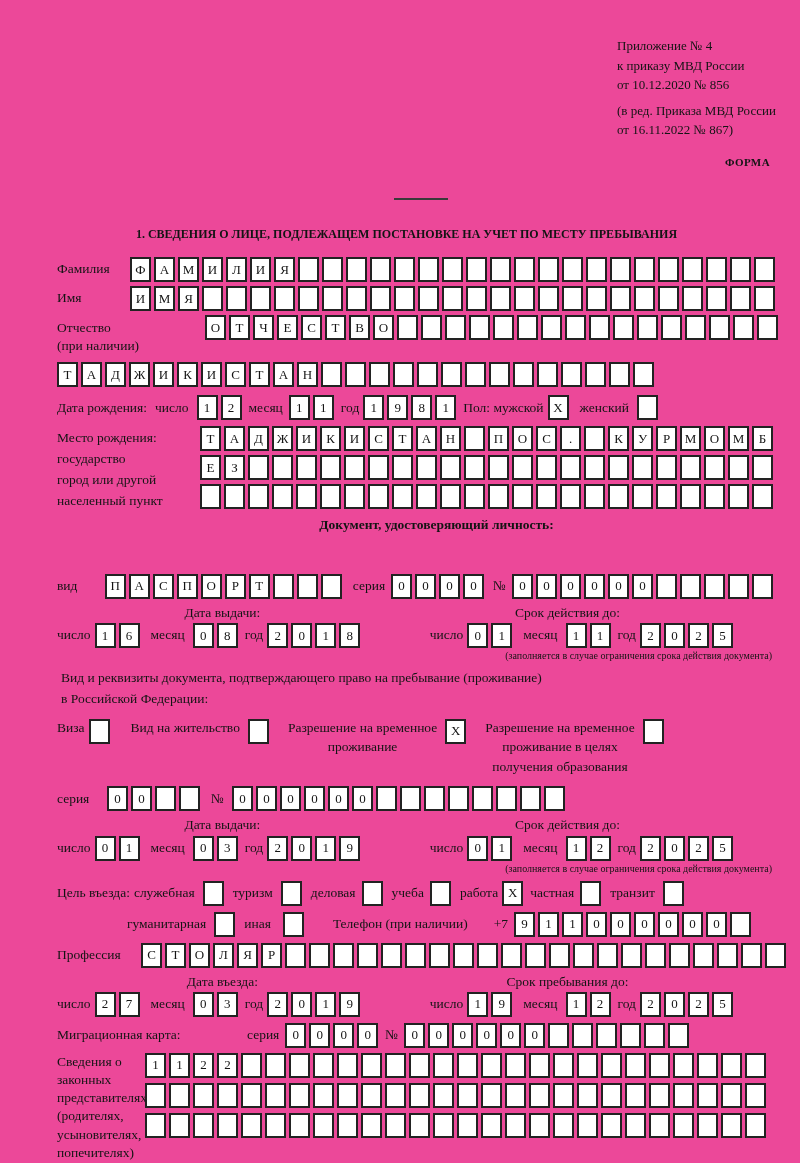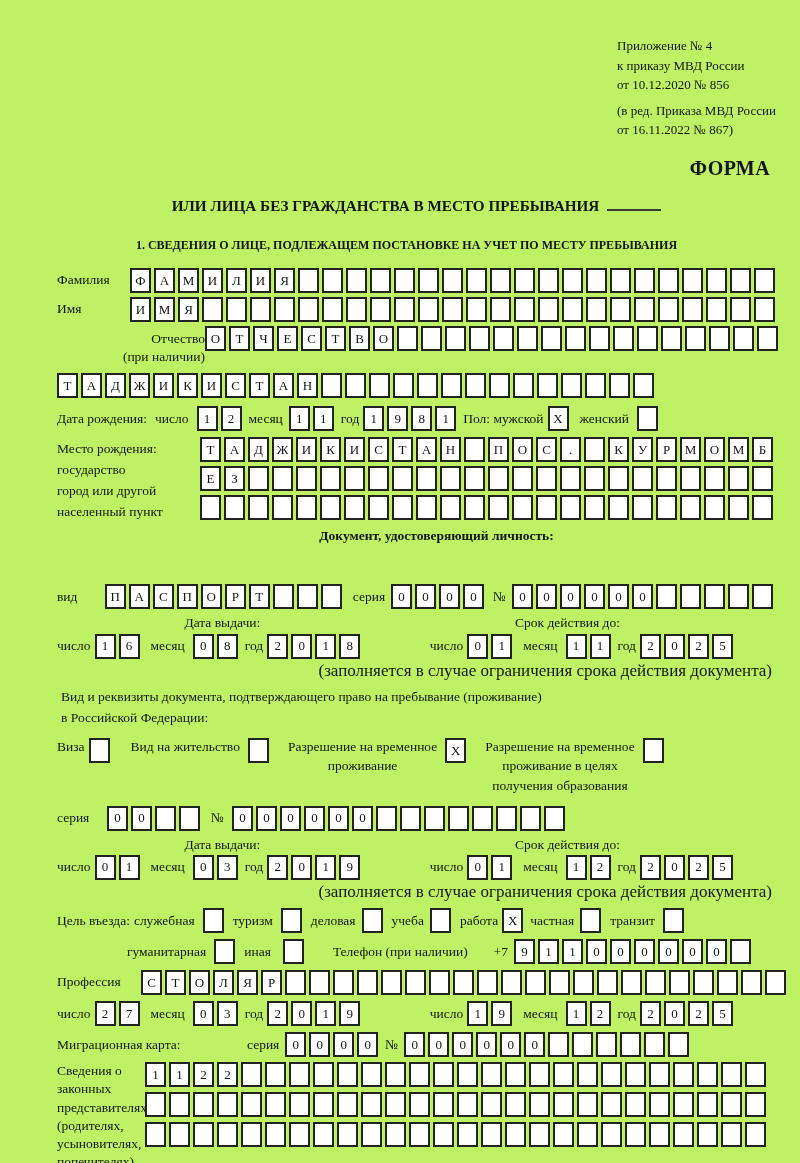--- a/index.html
+++ b/index.html
@@ -1,50 +1,50 @@
 <!DOCTYPE html>
 <html><head>
 <meta charset="utf-8">
 <style>
   html,body{margin:0;padding:0;background:#ffffff;}
   .page{
     width:800px;height:1163px;box-sizing:border-box;
     padding:36px 24px 14px 57px;
-    background:#bef264;color:#141414;
+    background:#ec4899;color:#141414;
     font-family:"Liberation Serif",serif;
     font-size:13.5px;line-height:1.2;
     position:relative;overflow:hidden;
   }
   .appendix{margin-left:560px;font-size:13px;line-height:1.5;}
   .appendix .amend{margin-top:6px;}
-  .forma{font-weight:bold;text-align:right;padding-right:6px;margin-top:16px;font-size:20px;letter-spacing:.4px;}
+  .forma{font-weight:bold;text-align:right;padding-right:6px;margin-top:16px;font-size:11px;letter-spacing:.4px;}
   .title{font-weight:bold;text-align:center;font-size:15.2px;line-height:1.6;margin-top:14px;}
   .uline{display:inline-block;width:54px;border-bottom:2.2px solid #3a3a3a;height:.95em;margin-left:8px;}
   .sec{font-weight:bold;text-align:center;font-size:12px;margin:20px 0 16px -20px;white-space:nowrap;}
   .row{display:flex;align-items:flex-start;margin-bottom:4px;}
   .lbl{flex:0 0 auto;padding-top:4px;}
-  .w73{width:73px;} .w148{width:148px;text-align:right;} .w121{width:121px;}
+  .w73{width:73px;} .w148{width:148px;} .w121{width:121px;}
   .cells{display:flex;flex-wrap:nowrap;}
   .cell{
     flex:0 0 auto;width:17px;height:21px;border:2px solid #222;margin-right:3px;
     display:flex;align-items:center;justify-content:center;
     font-size:13px;background:#fff;
   }
   .inline{display:flex;align-items:center;}
   .gap4{margin-left:4px;} .gap6{margin-left:6px;} .gap8{margin-left:8px;} .gap12{margin-left:12px;}
   .two{line-height:1.3;}
   .stack .cells{margin-bottom:4px;}
   .dates{margin:6px 0 6px;}
   .dates-heads{display:flex;align-items:center;}
   .dates-heads span{display:block;text-align:center;}
   .dh-left{width:46%;} .dh-right{width:50%;}
   .dates-line{display:flex;align-items:center;margin-top:2px;}
   .half{display:flex;align-items:center;width:46%;}
   .half2{display:flex;align-items:center;width:50%;}
-  .note{font-size:17px;text-align:right;padding-right:4px;margin-top:2px;}
+  .note{font-size:10px;text-align:right;padding-right:4px;margin-top:2px;}
   .para{margin:6px 4px 2px;line-height:1.55;}
   .visa-row{display:flex;align-items:flex-start;margin:8px 0 10px;}
   .vr{display:flex;align-items:flex-start;}
   .vr .vl{text-align:center;line-height:1.45;}
   .vr .cells{margin-left:8px;margin-top:1px;}
   .doc-head{font-weight:bold;text-align:center;margin:4px 0 6px 40px;}
   .rep{display:flex;align-items:flex-start;margin-top:2px;}
   .rep-lbls{width:88px;flex:0 0 auto;line-height:1.35;}
   .rep-right{flex:1;}
   .rep-right .cells{margin-bottom:5px;}
@@ -61,21 +61,21 @@
     <div class="amend">
       <div>(в ред. Приказа МВД России</div>
       <div>от 16.11.2022 № 867)</div>
     </div>
   </div>
 
   <div class="forma">ФОРМА</div>
 
   <div class="title">
     <div>
-      <span>ИЛИ ЛИЦА БЕЗ ГРАЖДАНСТВА В МЕСТО ПРЕБЫВАНИЯ</span><span class="uline"></span>
+      <span class="uline"></span>
     </div>
   </div>
 
   <div class="sec">1. СВЕДЕНИЯ О ЛИЦЕ, ПОДЛЕЖАЩЕМ ПОСТАНОВКЕ НА УЧЕТ ПО МЕСТУ ПРЕБЫВАНИЯ</div>
 
   <div class="row">
     <div class="lbl w73">Фамилия</div>
     <div class="cells">
         <span class="cell">Ф</span>
         <span class="cell">А</span>
@@ -605,20 +605,24 @@
         <span class="cell"></span>
         <span class="cell"></span>
         <span class="cell"></span>
         <span class="cell"></span>
         <span class="cell"></span>
         <span class="cell"></span>
       </div>
   </div>
 
   <div class="dates">
+    <div class="dates-heads">
+      <span class="dh-left">Дата въезда:</span>
+      <span class="dh-right">Срок пребывания до:</span>
+    </div>
     <div class="dates-line">
       <div class="half">
         <span>число</span>
         <span class="cells gap4">
             <span class="cell">2</span>
             <span class="cell">7</span>
           </span>
         <span class="gap8">месяц</span>
         <span class="cells gap8">
             <span class="cell">0</span>

